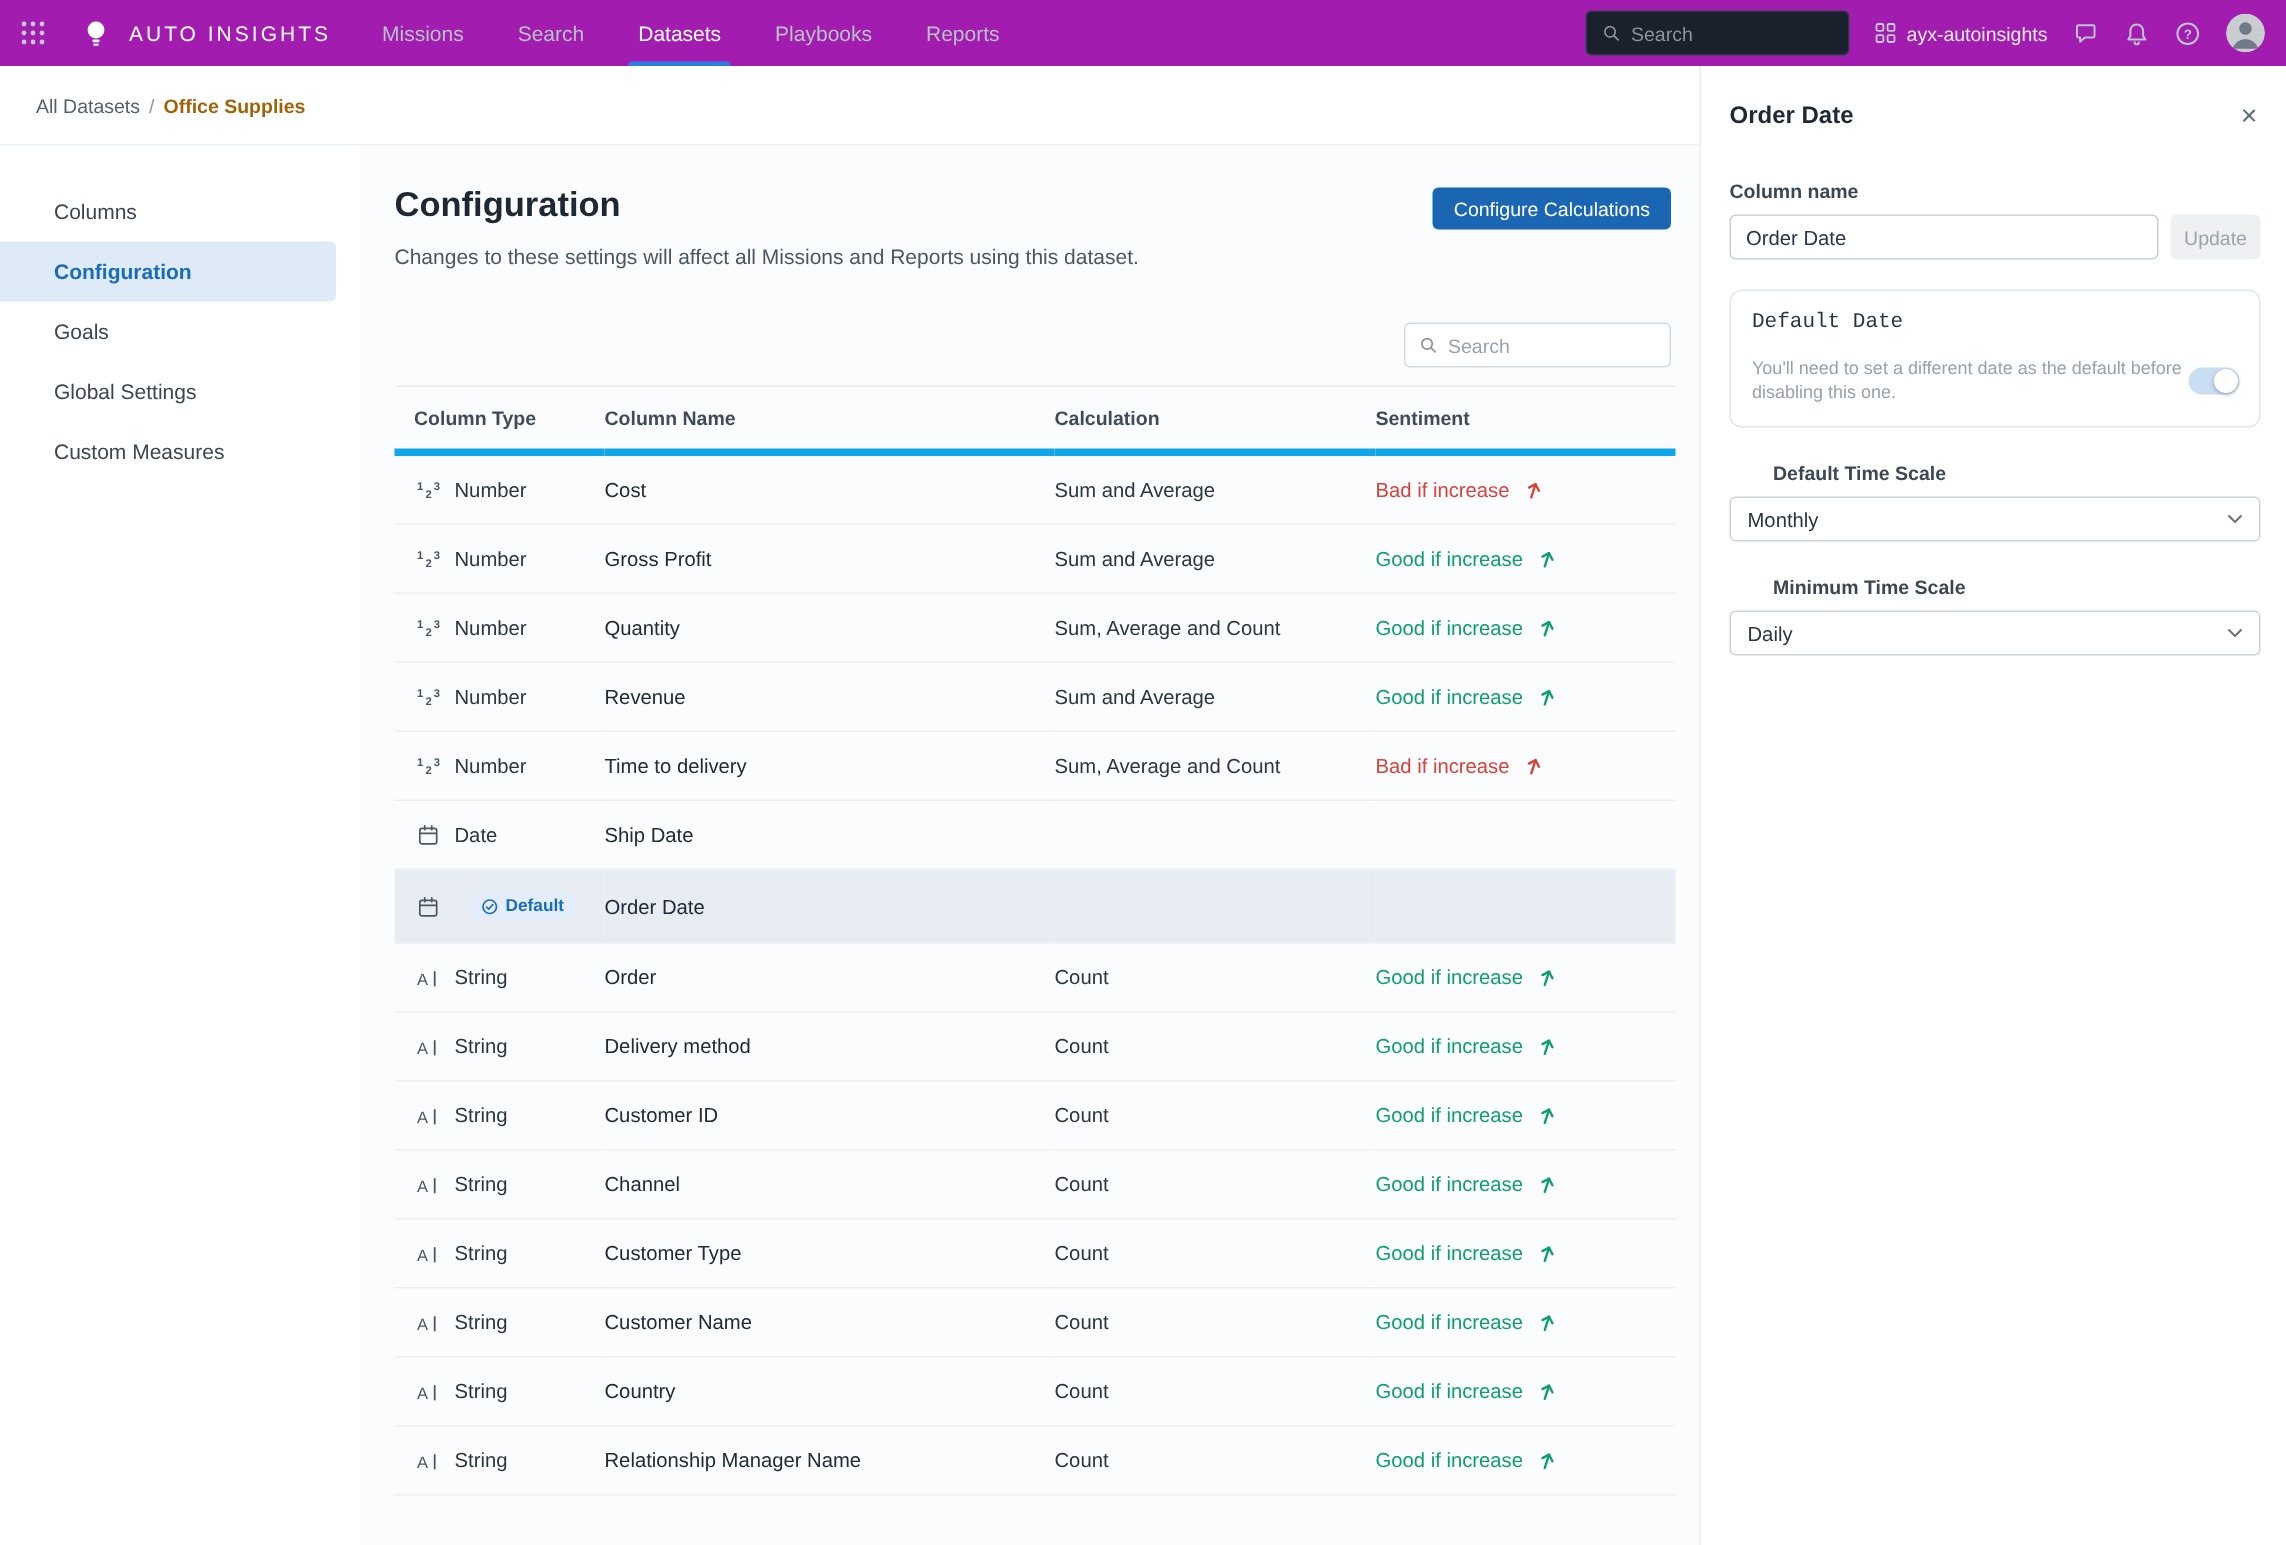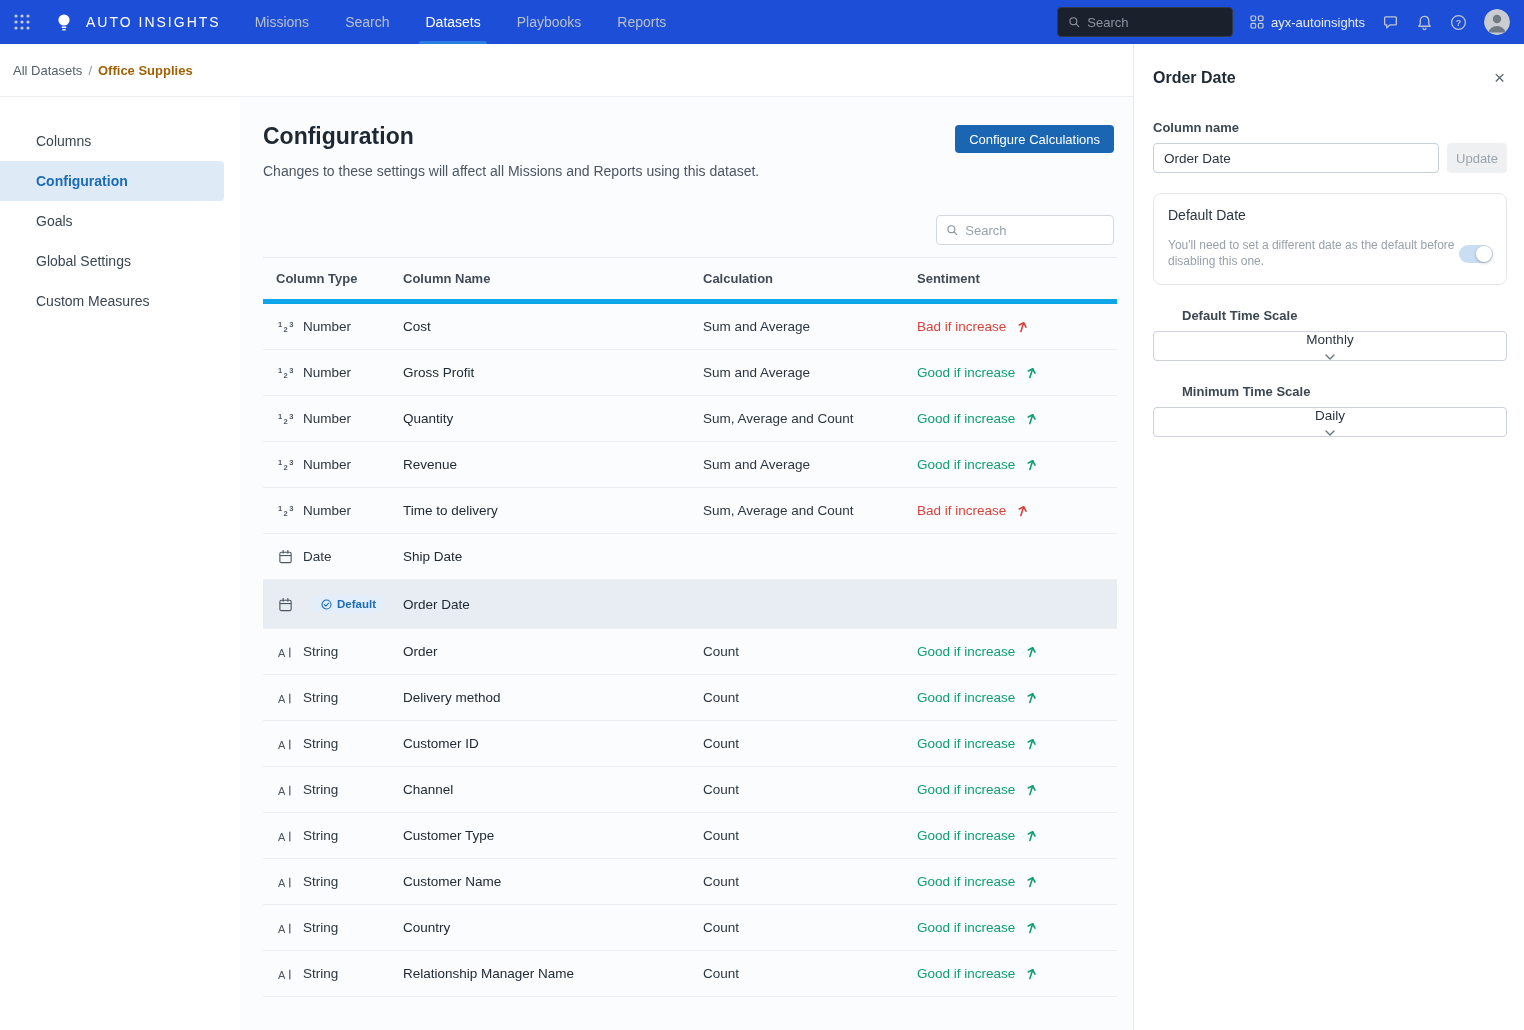--- a/index.html
+++ b/index.html
@@ -1,39 +1,39 @@
 <!DOCTYPE html>
 <html><head>
 <meta charset="utf-8">
 <style>
   * { box-sizing: border-box; margin: 0; padding: 0; }
   html,body { width:1524px; height:1030px; overflow:hidden; background:#fff;
     font-family:"Liberation Sans","DejaVu Sans",sans-serif; color:#2a3540; }
 
   
-  .topbar { height:44px; background:#1d4ed8; display:flex; align-items:center; padding:0 14px 0 12px; }
+  .topbar { height:44px; background:#a21caf; display:flex; align-items:center; padding:0 14px 0 12px; }
   .apps-grid { width:20px; height:20px; display:flex; align-items:center; justify-content:center; margin-right:20px; cursor:pointer; }
   .logo { width:24px; height:24px; display:flex; align-items:center; justify-content:center; margin-right:10px; }
   .brand { color:#fff; font-size:14px; letter-spacing:2px; font-weight:500; margin-right:34px; white-space:nowrap; }
   .topnav { display:flex; align-items:flex-start; gap:36px; height:44px; }
   .nav-item { position:relative; display:flex; align-items:center; height:44px; color:#b8c0ca; font-size:14px; cursor:pointer; text-decoration:none; }
   .nav-item.active { color:#fff; font-weight:500; }
   .nav-item.active::after { content:""; position:absolute; left:-6px; right:-6px; bottom:0; height:3px; background:#2a7de1; border-radius:2px 2px 0 0; }
   .topbar-right { margin-left:auto; display:flex; align-items:center; gap:17px; }
   .tb-search { display:flex; align-items:center; gap:7px; background:#1a212c; border:1px solid #313a47; border-radius:4px; width:176px; height:30px; padding:0 10px; }
   .tb-search input { background:transparent; border:none; outline:none; color:#dbe0e6; font-size:13px; width:100%; font-family:inherit; }
   .tb-search input::placeholder { color:#8a939f; }
   .account { display:flex; align-items:flex-start; gap:7px; color:#e8ebef; font-size:13px; cursor:pointer; }
   .tb-icon { background:none; border:none; display:flex; align-items:center; justify-content:center; cursor:pointer; padding:0; }
   .avatar { width:26px; height:26px; border-radius:50%; overflow:hidden; cursor:pointer; flex:0 0 auto; }
 
   
   .app-body { display:flex; height:986px; }
   .left-region { flex:1; min-width:0; display:flex; flex-direction:column; }
-  .crumb-bar { height:53px; display:flex; align-items:center; padding-left:13px; font-size:13px; border-bottom:1px solid #eef1f4; background:#fff; flex:0 0 auto; }
+  .crumb-bar { height:53px; display:flex; align-items:center; padding-left:24px; font-size:13px; border-bottom:1px solid #eef1f4; background:#fff; flex:0 0 auto; }
   .crumb-link { color:#55606b; text-decoration:none; cursor:pointer; }
   .crumb-sep { color:#8a939f; margin:0 6px; }
   .crumb-current { color:#a16207; font-weight:700; }
   .workspace { display:flex; flex:1; min-height:0; }
 
   
   .sidebar { width:240px; flex:0 0 auto; padding-top:24px; background:#fff; }
   .side-item { height:40px; display:flex; align-items:center; padding-left:36px; font-size:14px; color:#3b4650; cursor:pointer; margin-right:16px; border-radius:0 4px 4px 0; }
   .side-item.active { background:#dfeaf7; color:#1a6cb8; font-weight:700; }
 
@@ -71,26 +71,26 @@
   .panel { width:391px; flex:0 0 auto; background:#fff; border-left:1px solid #e8ebee; padding:22px 17px 0 19px; }
   .panel-head { display:flex; justify-content:space-between; align-items:center; }
   .panel-title { font-size:16px; font-weight:700; color:#1e2933; }
   .close-btn { background:none; border:none; font-size:19px; color:#5f6b76; cursor:pointer; line-height:1; padding:2px; }
   .field-label { font-size:13px; font-weight:700; color:#3c4752; }
   .lbl-colname { margin-top:31px; }
   .name-row { display:flex; gap:8px; margin-top:8px; }
   .name-input { flex:1; height:30px; border:1px solid #c9d0d6; border-radius:4px; padding:0 10px; font-size:13.5px; color:#2a3540; font-family:inherit; outline:none; }
   .update-btn { width:60px; height:30px; background:#eef0f2; color:#9ba4ad; border:none; border-radius:4px; font-size:13px; font-family:inherit; cursor:default; }
   .default-card { position:relative; margin-top:20px; border:1px solid #e3e7ea; border-radius:8px; padding:13px 14px 15px; }
-  .card-title { font-size:14px; color:#2a3540; font-weight:500; }
+  .card-title { font-size:14px; color:#2a3540; font-weight:500;font-family:Liberation Mono, monospace; }
   .card-desc { font-size:12px; color:#98a1aa; margin-top:14px; max-width:300px; line-height:1.35; }
   .toggle { position:absolute; right:13px; bottom:21px; width:34px; height:18px; border-radius:10px; background:#c9ddf3; cursor:pointer; }
   .toggle .knob { position:absolute; right:1px; top:1px; width:16px; height:16px; border-radius:50%; background:#fff; box-shadow:0 1px 3px rgba(0,0,0,.28); }
   .lbl-scale { margin-top:23px;padding-left:29px; }
-  .select { display:flex; align-items:center; justify-content:space-between; margin-top:8px; height:30px; border:1px solid #cdd3d9; border-radius:4px; padding:0 11px; font-size:13.5px; color:#2a3540; cursor:pointer; background:#fff;flex-direction:column; }
+  .select { display:flex; align-items:center; justify-content:space-between; margin-top:8px; height:30px; border:1px solid #cdd3d9; border-radius:4px; padding:0 11px; font-size:13.5px; color:#2a3540; cursor:pointer; background:#fff; }
 </style>
 </head>
 <body>
 
 <header class="topbar">
   <div class="apps-grid">
     <svg width="18" height="18" viewBox="0 0 18 18">
       <g fill="#c3cad3">
         <circle cx="3" cy="3" r="1.6"></circle>
           <circle cx="9" cy="3" r="1.6"></circle>

